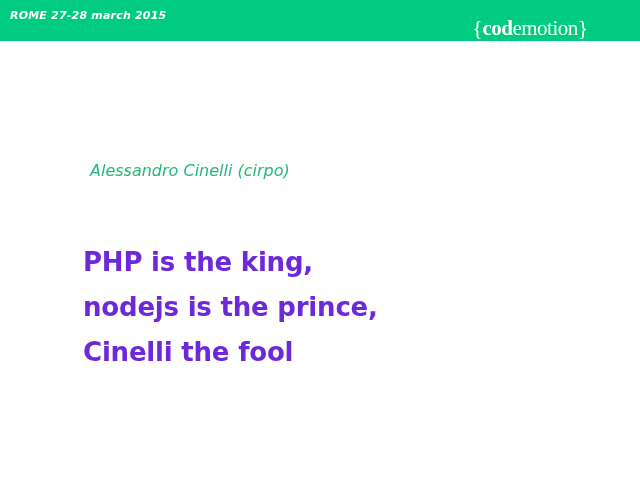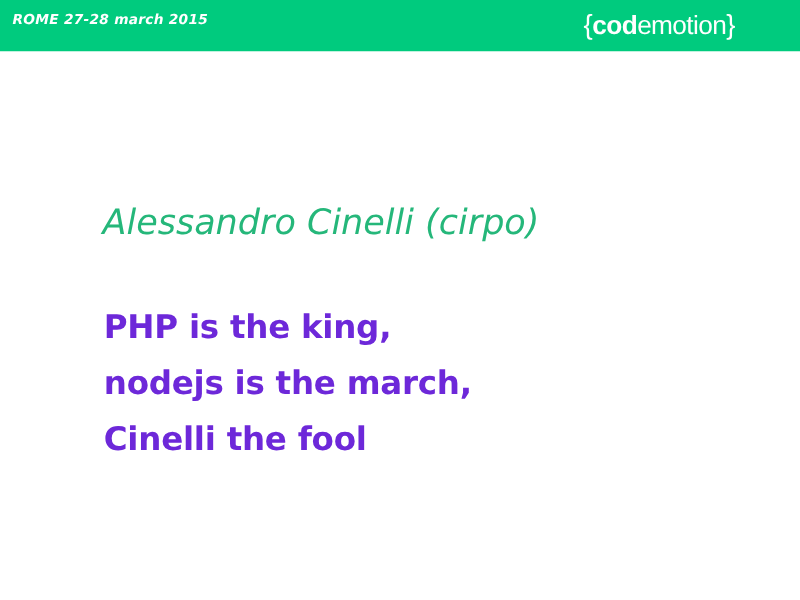--- a/index.html
+++ b/index.html
@@ -43,22 +43,22 @@
     font-weight: bold;
     font-style: italic;
     letter-spacing: 0.2px;
     color: #ffffff;
     white-space: nowrap;
   }
 
   .brand-logo {
     position: absolute;
     right: 52px;
-    top: 8px;
-    font-family: Liberation Sans, sans-serif;
+    top: 16px;
+    font-family: Liberation Serif, serif;
     font-size: 21px;
     line-height: 24px;
     color: #ffffff;
     white-space: nowrap;
     letter-spacing: -0.3px;
   }
   .brand-logo .brace {
     font-weight: normal;
     font-size: 22px;
   }
@@ -67,24 +67,24 @@
     letter-spacing: -0.5px;
   }
   .brand-logo .emotion {
     font-weight: normal;
     letter-spacing: -0.5px;
   }
 
   
   .speaker-name {
     position: absolute;
-    left: 82px;
+    left: 90px;
     top: 161px;
     font-family: "DejaVu Sans", sans-serif;
-    font-size: 28px;
+    font-size: 16px;
     font-style: italic;
     font-weight: normal;
     color: #25b77a;
     white-space: nowrap;
   }
 
   .talk-title {
     position: absolute;
     left: 83px;
     top: 240px;
@@ -113,17 +113,17 @@
     <div class="brand-logo">
       <span class="brace">{</span><span class="cod">cod</span><span class="emotion">emotion</span><span class="brace">}</span>
     </div>
 
   </div>
 
   <div class="speaker-name">Alessandro Cinelli (cirpo)</div>
 
   <div class="talk-title">
     <div class="title-line">PHP is the king,</div>
-    <div class="title-line">nodejs is the march,</div>
+    <div class="title-line">nodejs is the prince,</div>
     <div class="title-line">Cinelli the fool</div>
   </div>
 
 </div>
 
 </body></html>

